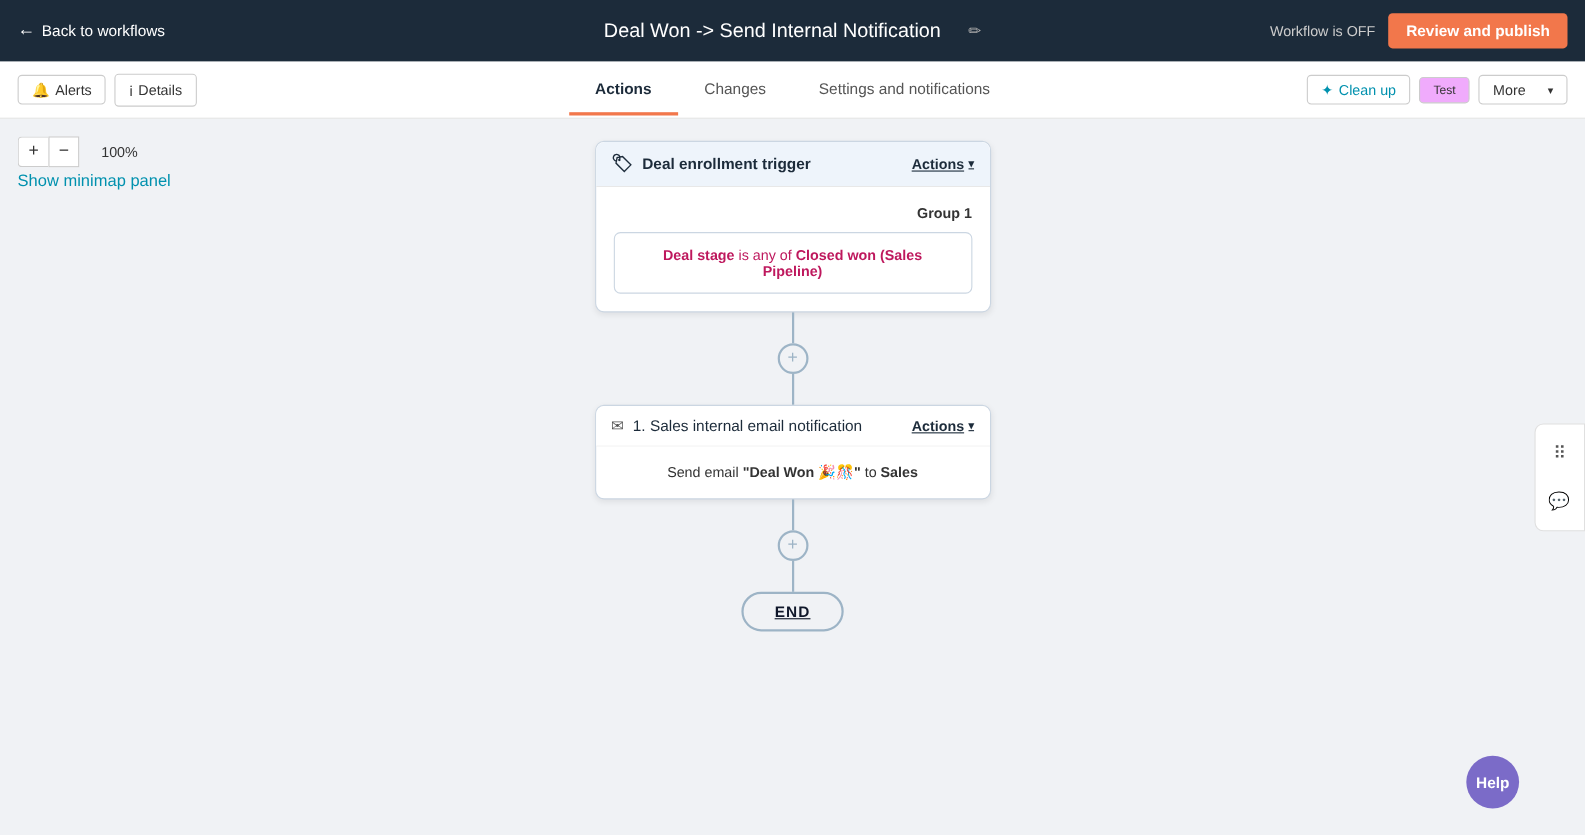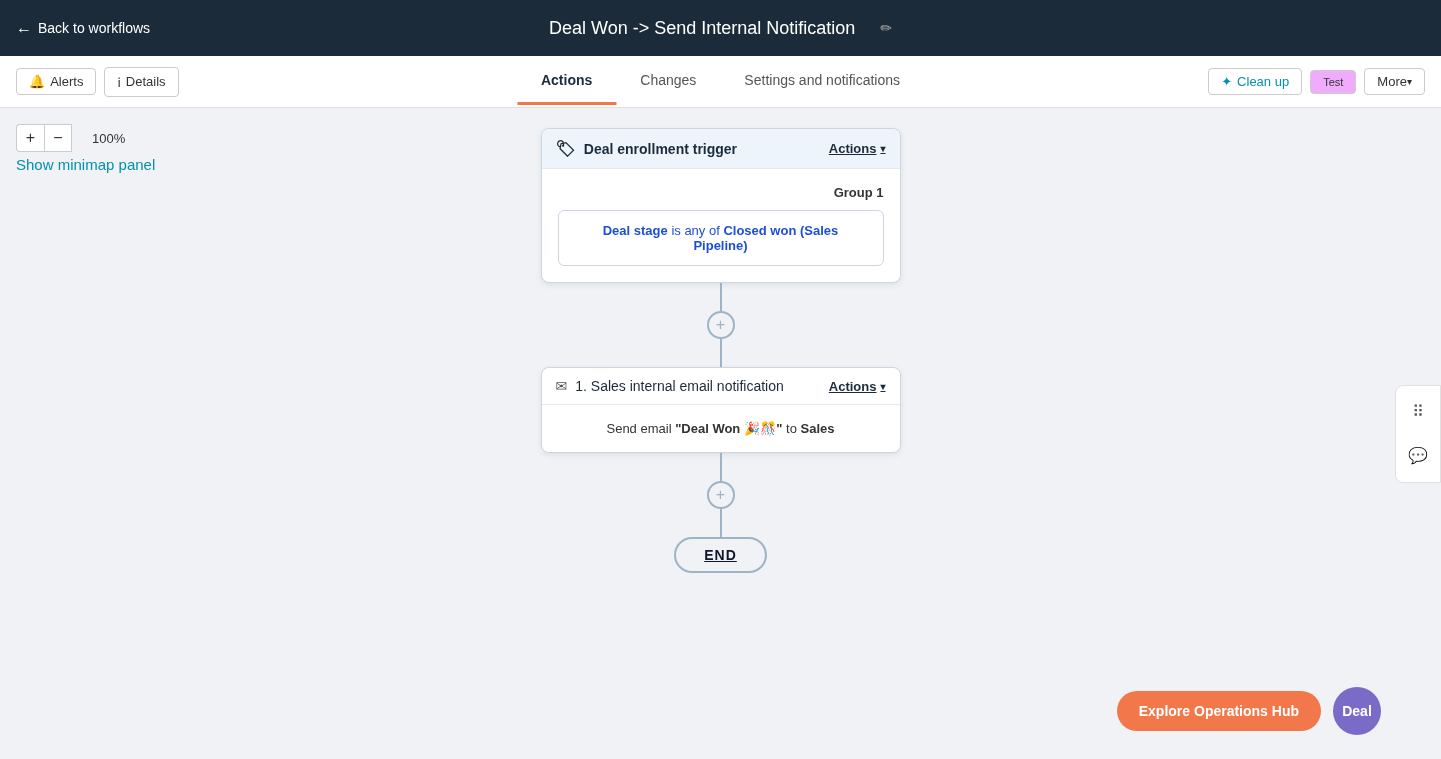--- a/index.html
+++ b/index.html
@@ -130,21 +130,21 @@
       background: #f0abfc;
       border-radius: 4px;
       padding: 5px 12px;
       font-size: 11px;
       color: #333;
       cursor: pointer;
     }
     .btn-more {
       display: flex;
       align-items: center;
-      gap: 0;
+      gap: 20px;
       border: 1px solid #ccc;
       background: #fff;
       border-radius: 4px;
       padding: 5px 12px;
       font-size: 13px;
       color: #333;
       cursor: pointer;
     }
 
     
@@ -251,21 +251,21 @@
       margin-bottom: 10px;
       text-align: right;
     }
     .condition-box {
       border: 1px solid #cbd6e2;
       border-radius: 6px;
       padding: 12px 16px;
       background: #fff;
       text-align: center;
       font-size: 13px;
-      color: #1d4ed8;
+      color: #be185d;
     }
     .condition-box strong { font-weight: 700; }
 
     
     .connector {
       display: flex;
       flex-direction: column;
       align-items: center;
     }
     .connector-line {
@@ -401,20 +401,24 @@
   <div class="back-link">
     <span class="arrow">←</span>
     <span>Back to workflows</span>
   </div>
 
   <div class="workflow-title">
     <span>Deal Won -&gt; Send Internal Notification</span>
     <span class="edit-icon">✏</span>
   </div>
 
+  <div class="top-bar-right">
+    <span class="workflow-status">Workflow is OFF</span>
+    <button class="btn-publish">Review and publish</button>
+  </div>
 </div>
 
 <div class="secondary-nav">
   <div class="nav-left">
     <button class="btn-alerts">
       <span>🔔</span>
       <span>Alerts</span>
     </button>
     <button class="btn-details">
       <span>ℹ</span>
@@ -511,17 +515,16 @@
     <div class="end-node">END</div>
 
   </div>
 
   <div class="right-sidebar">
     <div class="sidebar-icon">⠿</div>
     <div class="sidebar-icon">💬</div>
   </div>
 
   <div class="bottom-right">
-    <button class="btn-explore-hub">Explore Operations Hub</button>
-    <button class="btn-help">Deal</button>
+    <button class="btn-help">Help</button>
   </div>
 
 </div>
 
 </body></html>

